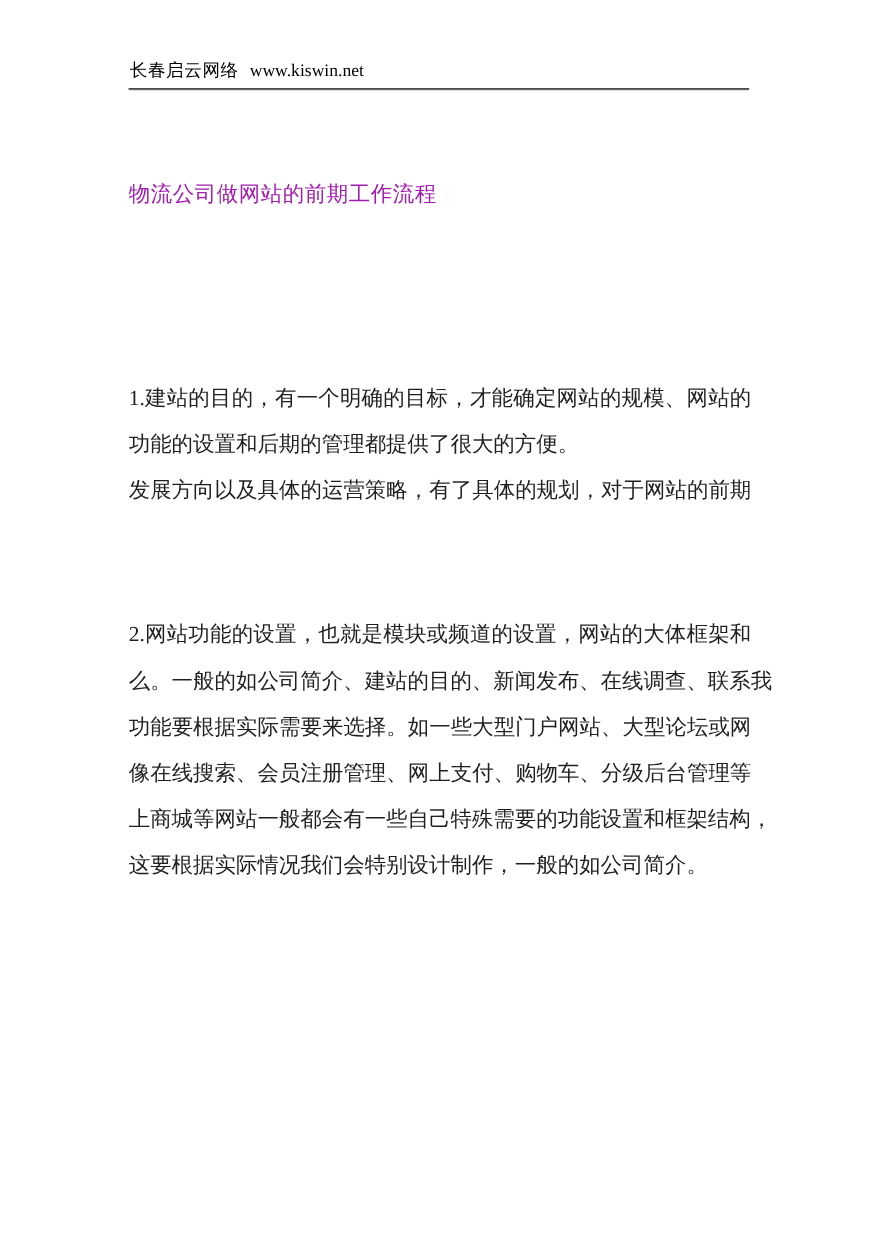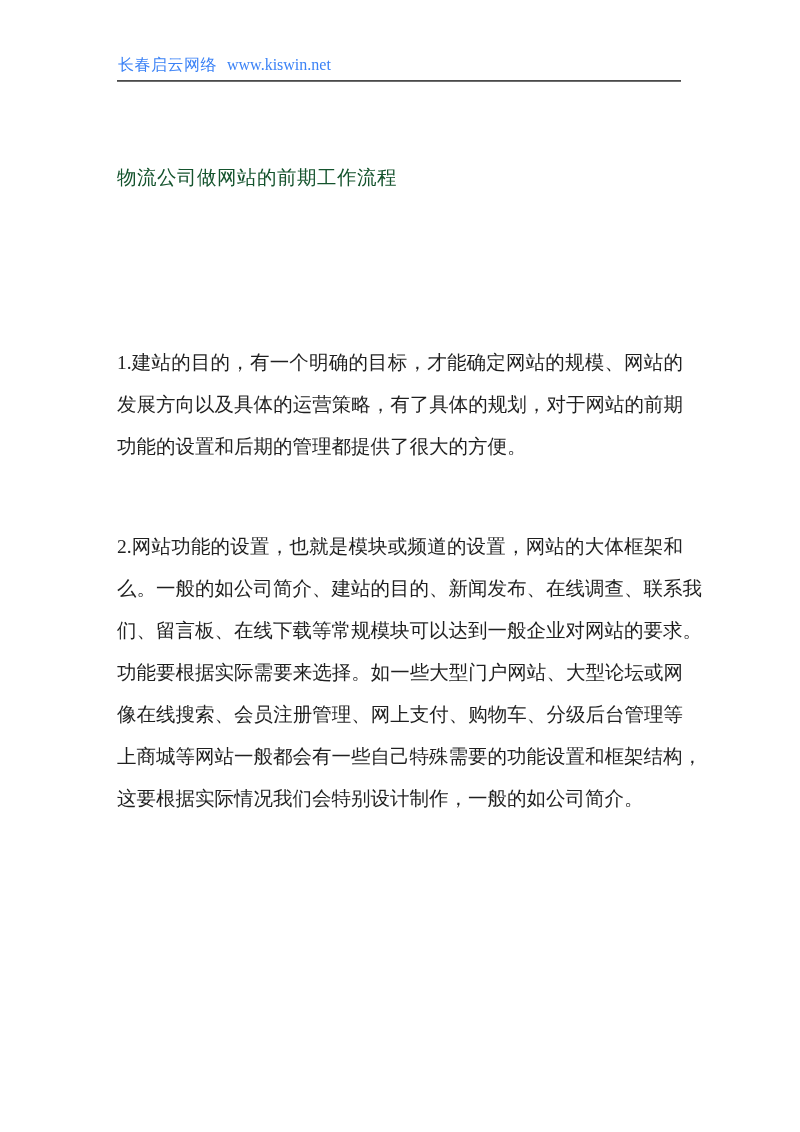--- a/index.html
+++ b/index.html
@@ -21,21 +21,21 @@
     background: #ffffff;
   }
   .doc-header {
     position: absolute;
     left: 118px;
     top: 54px;
     width: 566px;
     font-size: 16px;
     line-height: 22px;
     white-space: nowrap;
-    color: #3b82f6;
+    color: #000000;
   }
   .doc-header .company {
     letter-spacing: 0.5px;
   }
   .doc-header .site {
     margin-left: 10px;
   }
   .header-rule {
     position: absolute;
     left: 117px;
@@ -48,29 +48,29 @@
   }
   .doc-title {
     position: absolute;
     left: 117px;
     top: 166px;
     width: 566px;
     font-size: 19.5px;
     line-height: 24px;
     letter-spacing: 0.5px;
     white-space: nowrap;
-    color: #14532d;
+    color: #a21caf;
   }
   .paragraph {
     position: absolute;
     left: 117px;
     width: 566px;
   }
   .paragraph-1 { top: 342px; }
-  .paragraph-2 { top: 526px; }
+  .paragraph-2 { top: 557px; }
   .text-line {
     display: block;
     height: 42px;
     line-height: 42px;
     font-size: 19.5px;
     white-space: nowrap;
     color: #1f1f1f;
   }
   .text-line.justified {
     text-align: justify;
@@ -90,27 +90,26 @@
   <div class="doc-header">
     <span class="company">长春启云网络</span><span class="site">www.kiswin.net</span>
   </div>
 
   <div class="header-rule"></div>
 
   <div class="doc-title">物流公司做网站的前期工作流程</div>
 
   <div class="paragraph paragraph-1">
     <span class="text-line justified">1.建站的目的，有一个明确的目标，才能确定网站的规模、网站的</span>
+    <span class="text-line last">功能的设置和后期的管理都提供了很大的方便。</span>
     <span class="text-line justified">发展方向以及具体的运营策略，有了具体的规划，对于网站的前期</span>
-    <span class="text-line last">功能的设置和后期的管理都提供了很大的方便。</span>
   </div>
 
   <div class="paragraph paragraph-2">
     <span class="text-line justified">2.网站功能的设置，也就是模块或频道的设置，网站的大体框架和</span>
     <span class="text-line justified">么。一般的如公司简介、建站的目的、新闻发布、在线调查、联系我</span>
-    <span class="text-line justified">们、留言板、在线下载等常规模块可以达到一般企业对网站的要求。</span>
     <span class="text-line justified">功能要根据实际需要来选择。如一些大型门户网站、大型论坛或网</span>
     <span class="text-line justified">像在线搜索、会员注册管理、网上支付、购物车、分级后台管理等</span>
     <span class="text-line justified">上商城等网站一般都会有一些自己特殊需要的功能设置和框架结构，</span>
     <span class="text-line last">这要根据实际情况我们会特别设计制作，一般的如公司简介。</span>
   </div>
 
 </div>
 
 </body></html>

